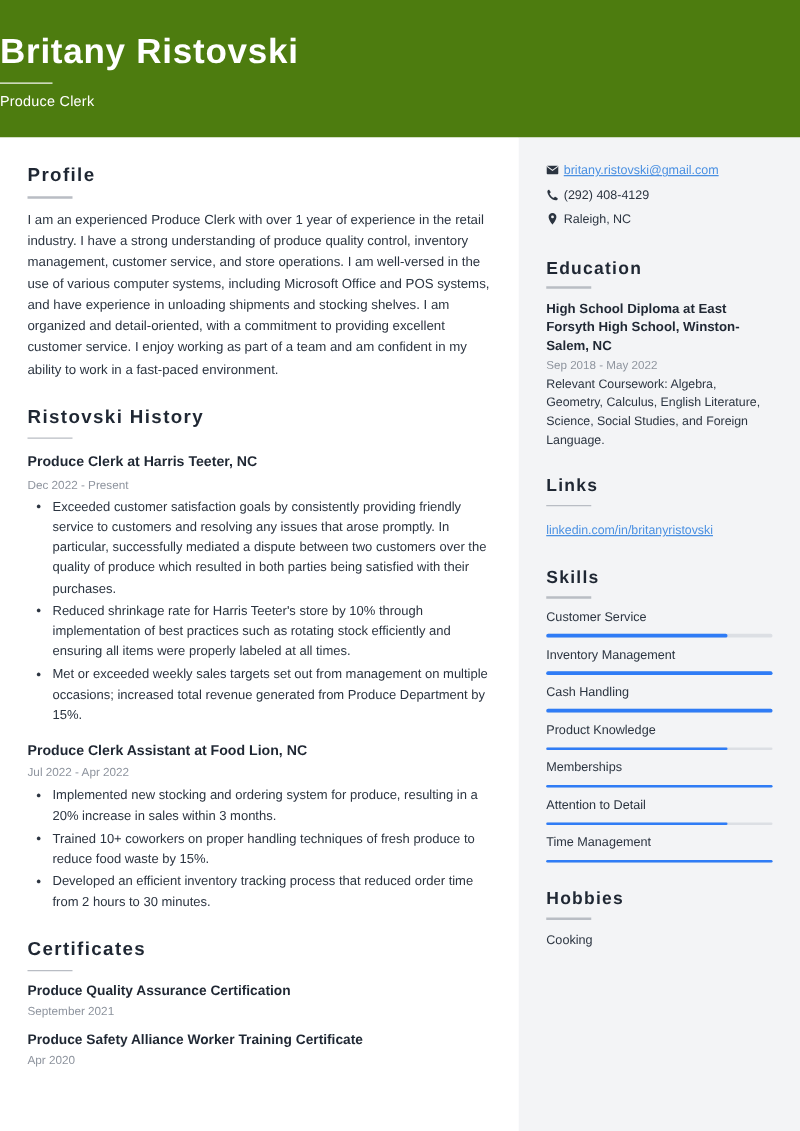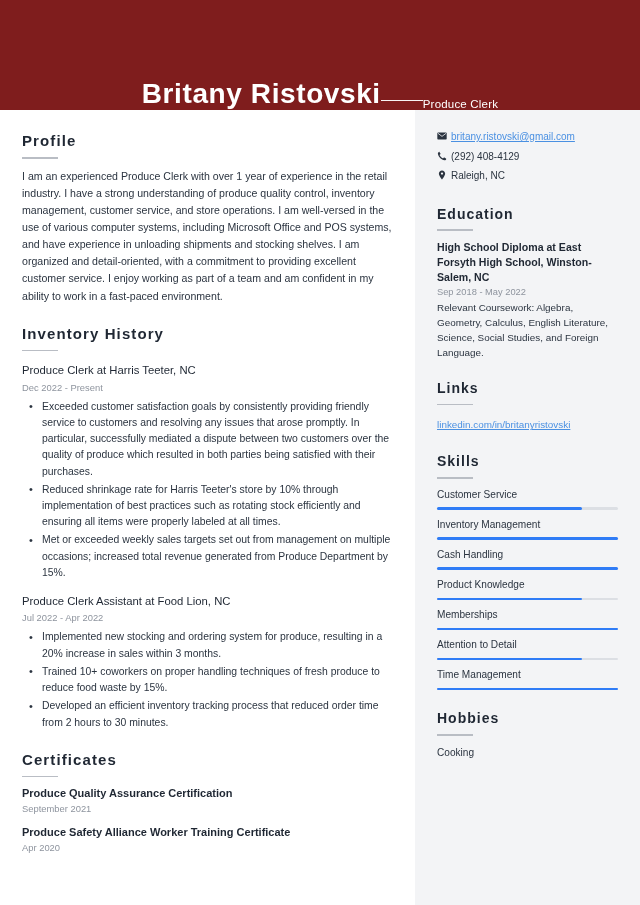--- a/index.html
+++ b/index.html
@@ -17,24 +17,24 @@
     width: 640px;
     height: 905px;
     background: #ffffff;
     overflow: hidden;
   }
 
   
   .header {
     width: 640px;
     height: 110px;
-    background: #7f1d1d;
+    background: #4d7c0f;
     display: flex;
-    flex-direction: row;
-    align-items: flex-end;
+    flex-direction: column;
+    align-items: flex-start;
     justify-content: center;
     padding-top: 4px;
   }
   .header-name {
     color: #ffffff;
     font-size: 28px;
     font-weight: 700;
     letter-spacing: 0.6px;
     line-height: 1.1;
     text-align: center;
@@ -97,21 +97,21 @@
   .para {
     font-size: 10.6px;
     line-height: 1.62;
     color: #2b3440;
     text-align: left;
   }
   .job { margin-bottom: 13px; }
   .job:last-child { margin-bottom: 0; }
   .job-title {
     font-size: 11.3px;
-    font-weight: 400;
+    font-weight: 700;
     color: #1f2733;
     line-height: 1.35;
     margin-top: 12px;
   }
   .job-date {
     font-size: 9.4px;
     color: #8e949e;
     margin-top: 2px;
     line-height: 1.4;
   }
@@ -251,21 +251,21 @@
 
     <div class="col-main">
 
       <div class="sec">
         <div class="sec-head">Profile</div>
         <div class="sec-rule"></div>
         <div class="para">I am an experienced Produce Clerk with over 1 year of experience in the retail industry. I have a strong understanding of produce quality control, inventory management, customer service, and store operations. I am well-versed in the use of various computer systems, including Microsoft Office and POS systems, and have experience in unloading shipments and stocking shelves. I am organized and detail-oriented, with a commitment to providing excellent customer service. I enjoy working as part of a team and am confident in my ability to work in a fast-paced environment.</div>
       </div>
 
       <div class="sec">
-        <div class="sec-head">Inventory History</div>
+        <div class="sec-head">Ristovski History</div>
         <div class="sec-rule"></div>
         <div id="jobs-container">
             <div class="job">
               <div class="job-title">Produce Clerk at Harris Teeter, NC</div>
               <div class="job-date">Dec 2022 - Present</div>
               <ul class="bullets">
                 <li>Exceeded customer satisfaction goals by consistently providing friendly service to customers and resolving any issues that arose promptly. In particular, successfully mediated a dispute between two customers over the quality of produce which resulted in both parties being satisfied with their purchases.</li>
                 <li>Reduced shrinkage rate for Harris Teeter's store by 10% through implementation of best practices such as rotating stock efficiently and ensuring all items were properly labeled at all times.</li>
                 <li>Met or exceeded weekly sales targets set out from management on multiple occasions; increased total revenue generated from Produce Department by 15%.</li>
               </ul>

